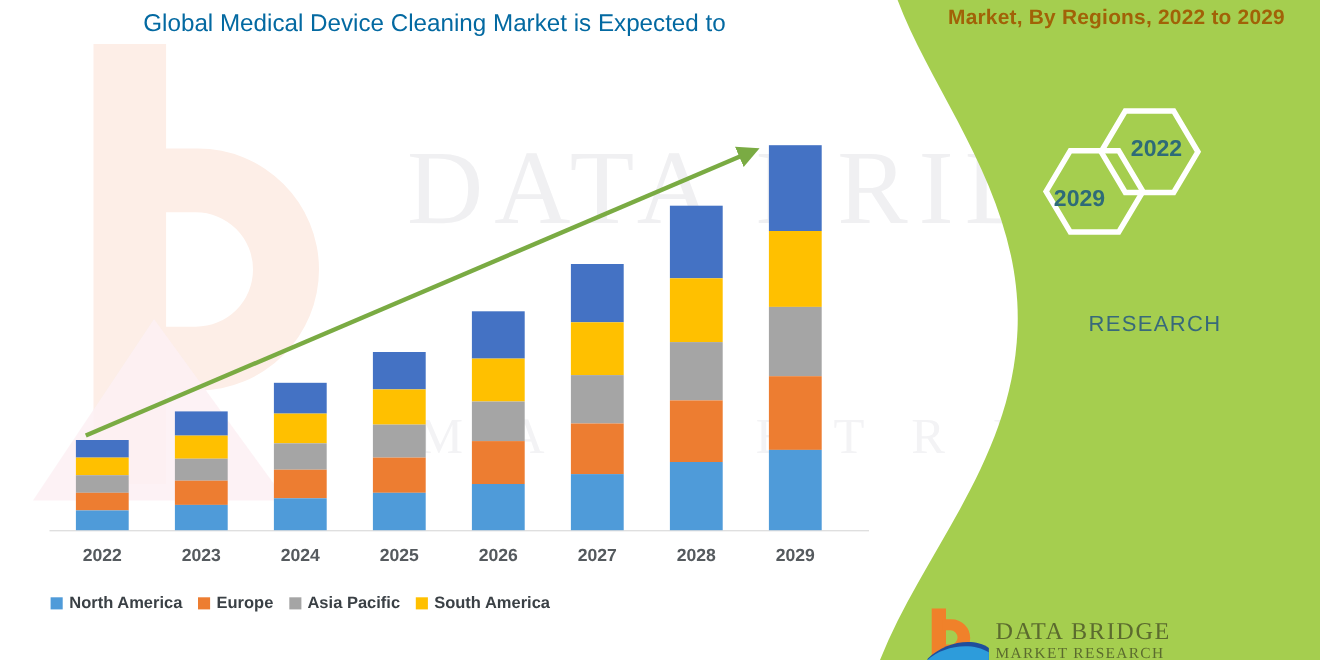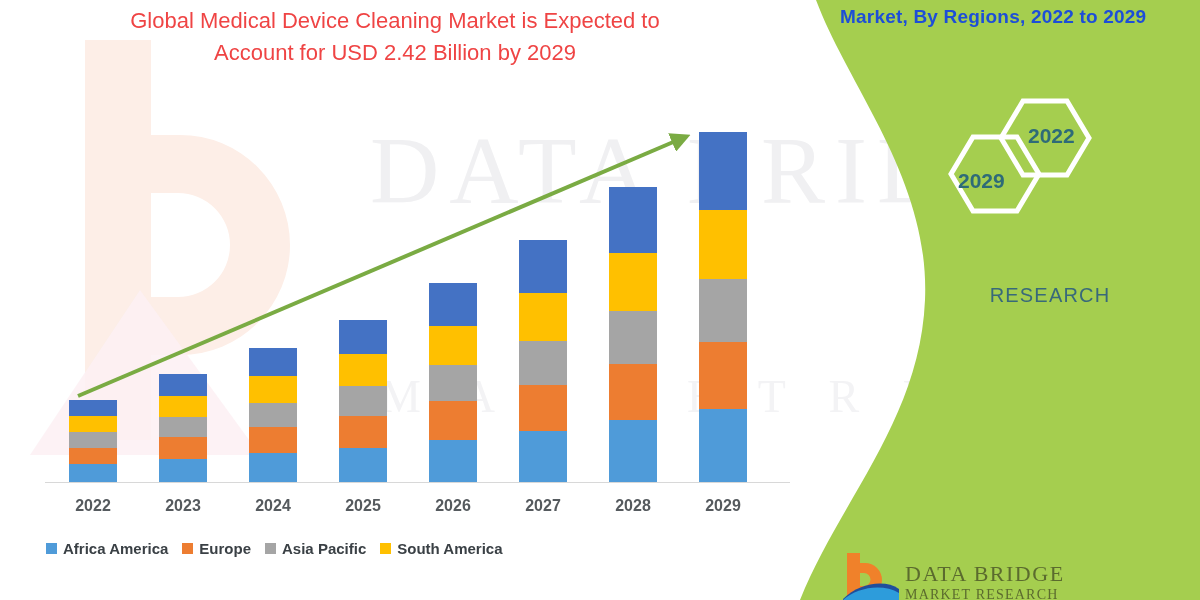--- a/index.html
+++ b/index.html
@@ -30,41 +30,41 @@
     pointer-events:none; user-select:none;
   }
 
   
   .green-panel {
     position:absolute; right:0; top:0; width:420px; height:600px;
     pointer-events:none;
   }
   .panel-header {
     position:absolute; left:840px; top:4px; width:350px;
-    color:#1d4ed8; font-size:19px; font-weight:bold; line-height:26px;
-    letter-spacing:.2px;
+    color:#a16207; font-size:19px; font-weight:bold; line-height:26px;
+    text-align:center; letter-spacing:.2px;
   }
   .brand-line1 {
     position:absolute; left:900px; top:255px; width:300px;
     text-align:center; color:#38697a; font-size:20px; letter-spacing:1.2px;
   }
   .brand-line2 {
     position:absolute; left:900px; top:284px; width:300px;
     text-align:center; color:#38697a; font-size:20px; letter-spacing:1.2px;
   }
   .hex-label {
     position:absolute; color:#2e6b78; font-size:21px; font-weight:bold;
   }
   .hex-2022 { left:1028px; top:124px; }
   .hex-2029 { left:958px; top:169px; }
 
   
   .chart-title {
     position:absolute; left:95px; top:5px; width:600px;
-    text-align:center; color:#ef4444; font-size:22px; line-height:32px;
+    text-align:center; color:#0369a1; font-size:22px; line-height:32px;
   }
 
   
   .plot { position:absolute; left:0; top:0; width:800px; height:600px; }
   .axis-line {
     position:absolute; left:45px; top:482px; width:745px; height:1px;
     background:#d8d8d8;
   }
   .bar {
     position:absolute; bottom:118px; width:48px;
@@ -124,21 +124,20 @@
     <polygon points="48,42 92,42 114,79 92,116 48,116 26,79" fill="none" stroke="#ffffff" stroke-width="5"></polygon>
   </svg>
   <div class="hex-label hex-2022">2022</div>
   <div class="hex-label hex-2029">2029</div>
 
   <div class="panel-header">Market, By Regions, 2022 to 2029</div>
   <div class="brand-line2">RESEARCH</div>
 
   <div class="chart-title">
     <div>Global Medical Device Cleaning Market is Expected to</div>
-    <div>Account for USD 2.42 Billion by 2029</div>
   </div>
 
   <div class="plot">
     <div class="axis-line"></div>
     <div id="bars">
         <div class="bar" style="left: 69px; width: 48px;">
           <div class="seg" title="North America 2022: 16" style="background: rgb(79, 155, 217); height: 17.6656px;"></div>
           <div class="seg" title="Europe 2022: 15" style="background: rgb(237, 125, 49); height: 16.5615px;"></div>
           <div class="seg" title="Asia Pacific 2022: 14" style="background: rgb(165, 165, 165); height: 15.4574px;"></div>
           <div class="seg" title="South America 2022: 15" style="background: rgb(255, 192, 0); height: 16.5615px;"></div>
@@ -211,21 +210,21 @@
           <polygon points="0,0 5,2.5 0,5" fill="#7aab43"></polygon>
         </marker>
       </defs>
       <line x1="78" y1="396" x2="678" y2="140" stroke="#7aab43" stroke-width="4" marker-end="url(#arrowhead)"></line>
     </svg>
   </div>
 
   <div class="legend" id="legend">
       <div class="legend-item">
         <span class="legend-swatch" style="background: rgb(79, 155, 217);"></span>
-        <span>Africa America</span>
+        <span>North America</span>
       </div>
       <div class="legend-item">
         <span class="legend-swatch" style="background: rgb(237, 125, 49);"></span>
         <span>Europe</span>
       </div>
       <div class="legend-item">
         <span class="legend-swatch" style="background: rgb(165, 165, 165);"></span>
         <span>Asia Pacific</span>
       </div>
       <div class="legend-item">

